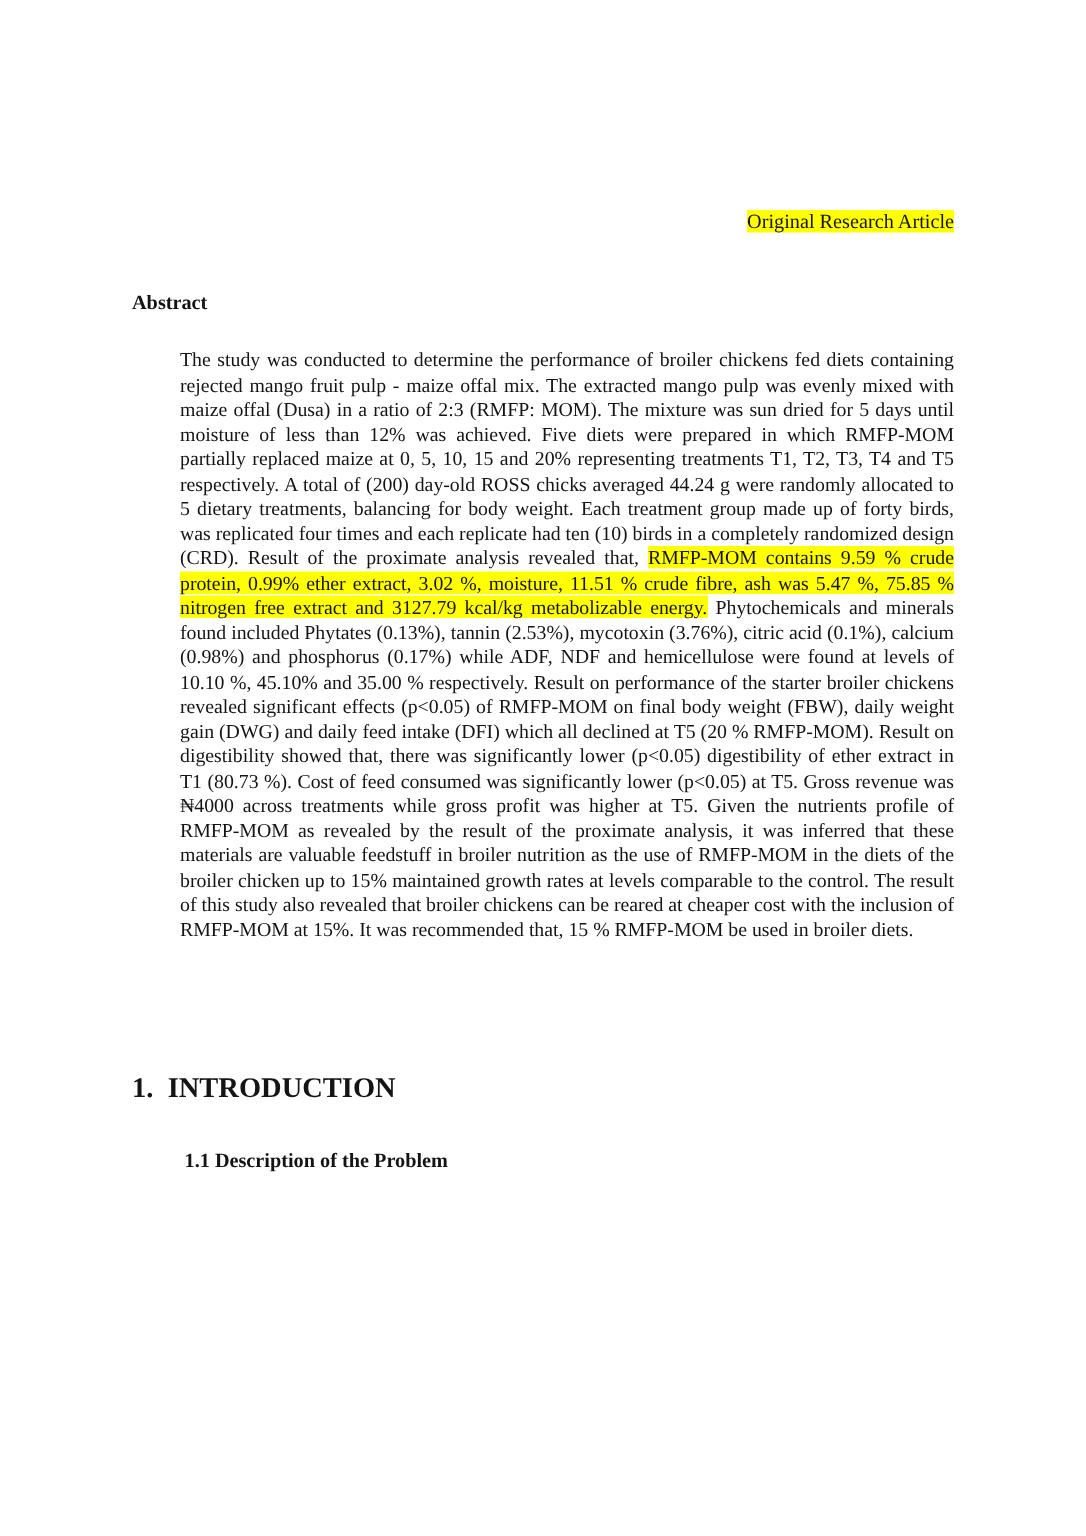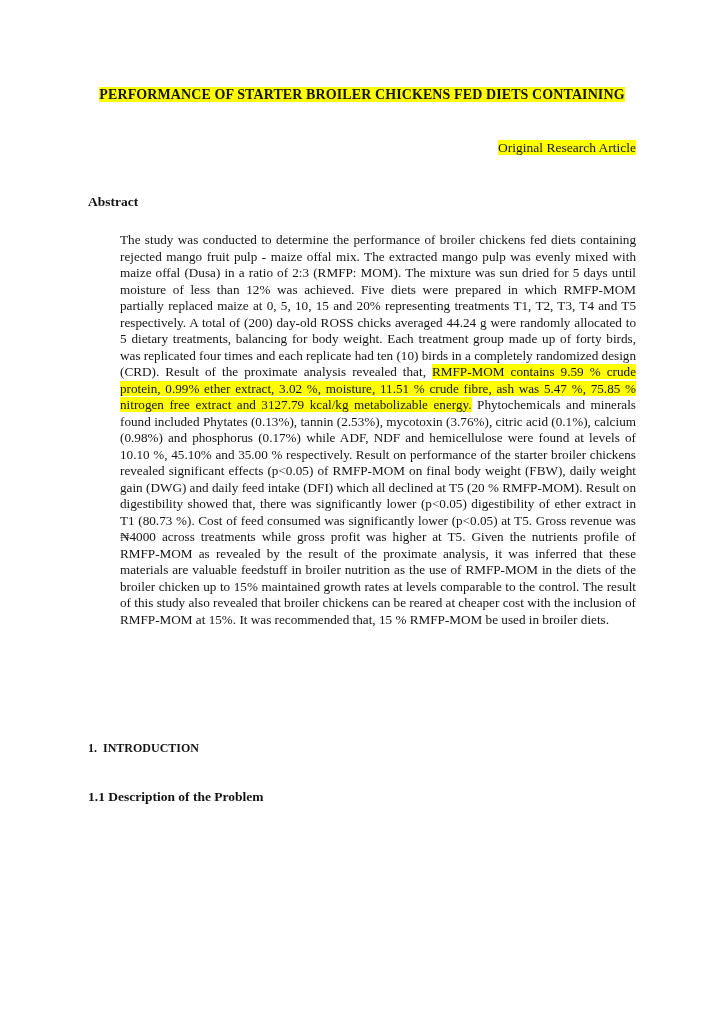--- a/index.html
+++ b/index.html
@@ -43,40 +43,41 @@
     text-align: justify;
     margin-left: 32px;
   }
   .keywords {
     margin-top: 20px;
     font-size: 13.5px;
     line-height: 17px;
     text-align: justify;
   }
   .h-intro {
-    margin-top: 112px;
-    font-size: 12px;
+    margin-top: 89px;
+    font-size: 19px;
     font-weight: bold;
     line-height: 17px;
     white-space: pre-wrap;
   }
   .h-sub {
     margin-top: 31px;
     font-size: 13.5px;
     font-weight: bold;
     line-height: 17px;
+    margin-left: 35px;
   }
 </style>
 </head>
 <body>
 
 <div class="page">
 
   <h1 class="title">
-    <span class="hl">PERFORMANCE OF STARTER BROILER CHICKENS FED DIETS CONTAINING</span><br>
+    <br>
   </h1>
 
   <div class="article-type-row">
     <span class="hl">Original Research Article</span>
   </div>
 
   <h2 class="abstract-heading">Abstract</h2>
 
   <p class="abstract-text">
     <span>The study was conducted to determine the performance of broiler chickens fed diets containing rejected mango fruit pulp - maize offal mix. The extracted mango pulp was evenly mixed with maize offal (Dusa) in a ratio of 2:3 (RMFP: MOM). The mixture was sun dried for 5 days until moisture of less than 12% was achieved. Five diets were prepared in which RMFP-MOM partially replaced maize at 0, 5, 10, 15 and 20% representing treatments T1, T2, T3, T4 and T5 respectively. A total of (200) day-old ROSS chicks averaged 44.24 g were randomly allocated to 5 dietary treatments, balancing for body weight. Each treatment group made up of forty birds, was replicated four times and each replicate had ten (10) birds in a completely randomized design (CRD). Result of the proximate analysis revealed that, </span><span class="hl">RMFP-MOM contains 9.59 % crude protein, 0.99% ether extract, 3.02 %, moisture, 11.51 % crude fibre, ash was 5.47 %, 75.85 % nitrogen free extract and 3127.79 kcal/kg metabolizable energy.</span><span> Phytochemicals and minerals found included Phytates (0.13%), tannin (2.53%), mycotoxin (3.76%), citric acid (0.1%), calcium (0.98%) and phosphorus (0.17%) while ADF, NDF and hemicellulose were found at levels of 10.10 %, 45.10% and 35.00 % respectively. Result on performance of the starter broiler chickens revealed significant effects (p&lt;0.05) of RMFP-MOM on final body weight (FBW), daily weight gain (DWG) and daily feed intake (DFI) which all declined at T5 (20 % RMFP-MOM). Result on digestibility showed that, there was significantly lower (p&lt;0.05) digestibility of ether extract in T1 (80.73 %). Cost of feed consumed was significantly lower (p&lt;0.05) at T5. Gross revenue was ₦4000 across treatments while gross profit was higher at T5. Given the nutrients profile of RMFP-MOM as revealed by the result of the proximate analysis, it was inferred that these materials are valuable feedstuff in broiler nutrition as the use of RMFP-MOM in the diets of the broiler chicken up to 15% maintained growth rates at levels comparable to the control. The result of this study also revealed that broiler chickens can be reared at cheaper cost with the inclusion of RMFP-MOM at 15%. It was recommended that, 15 % RMFP-MOM be used in broiler diets.</span>

